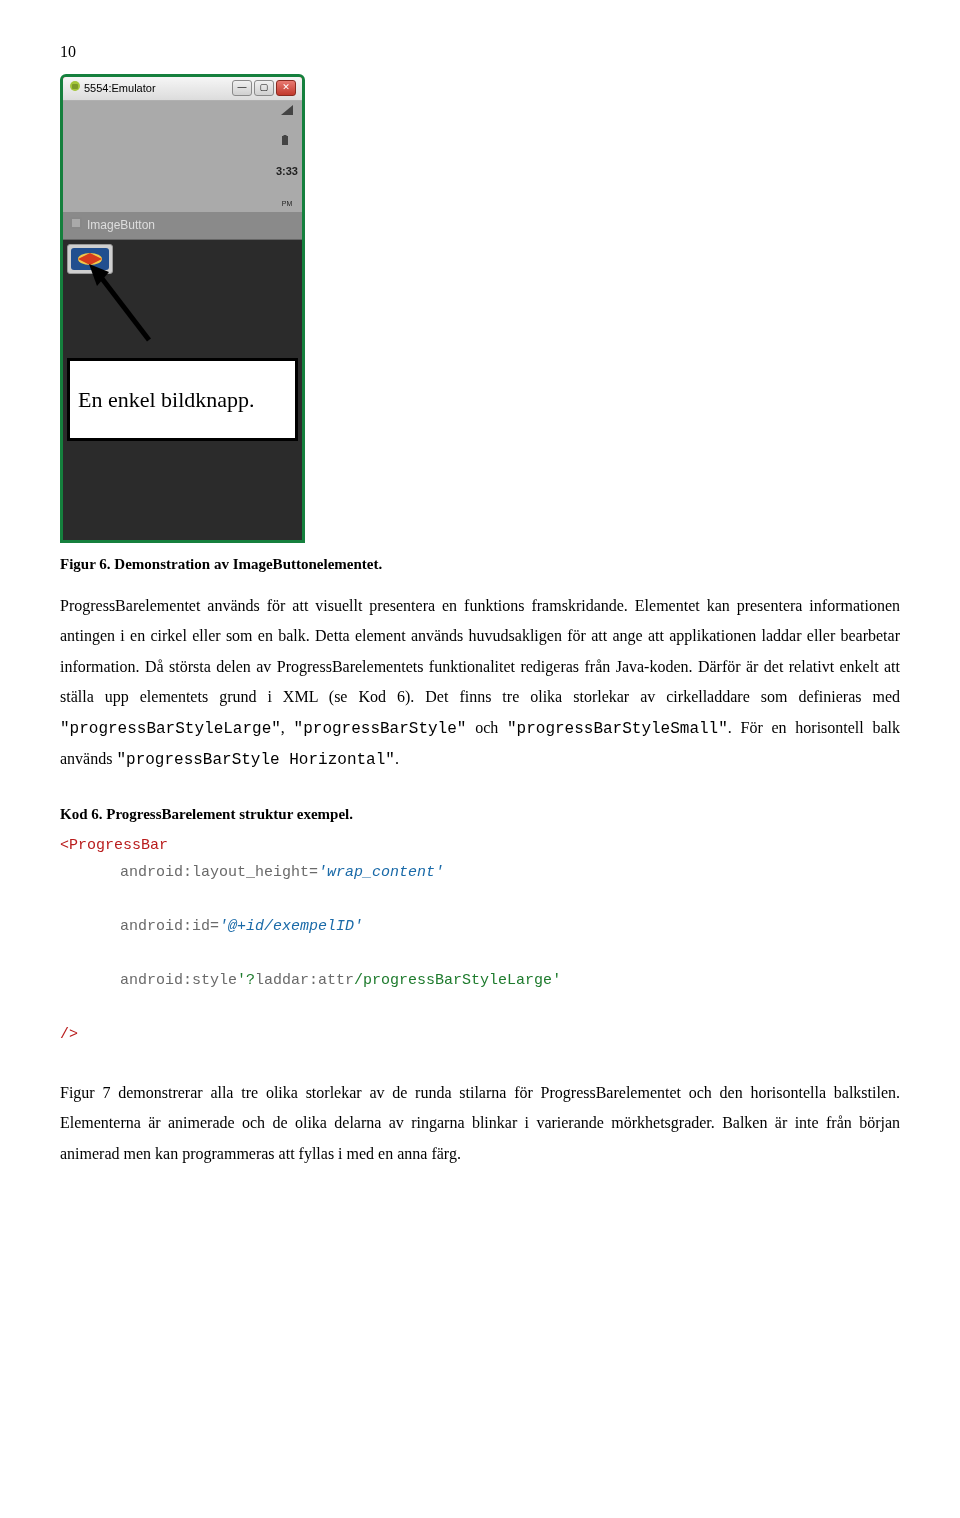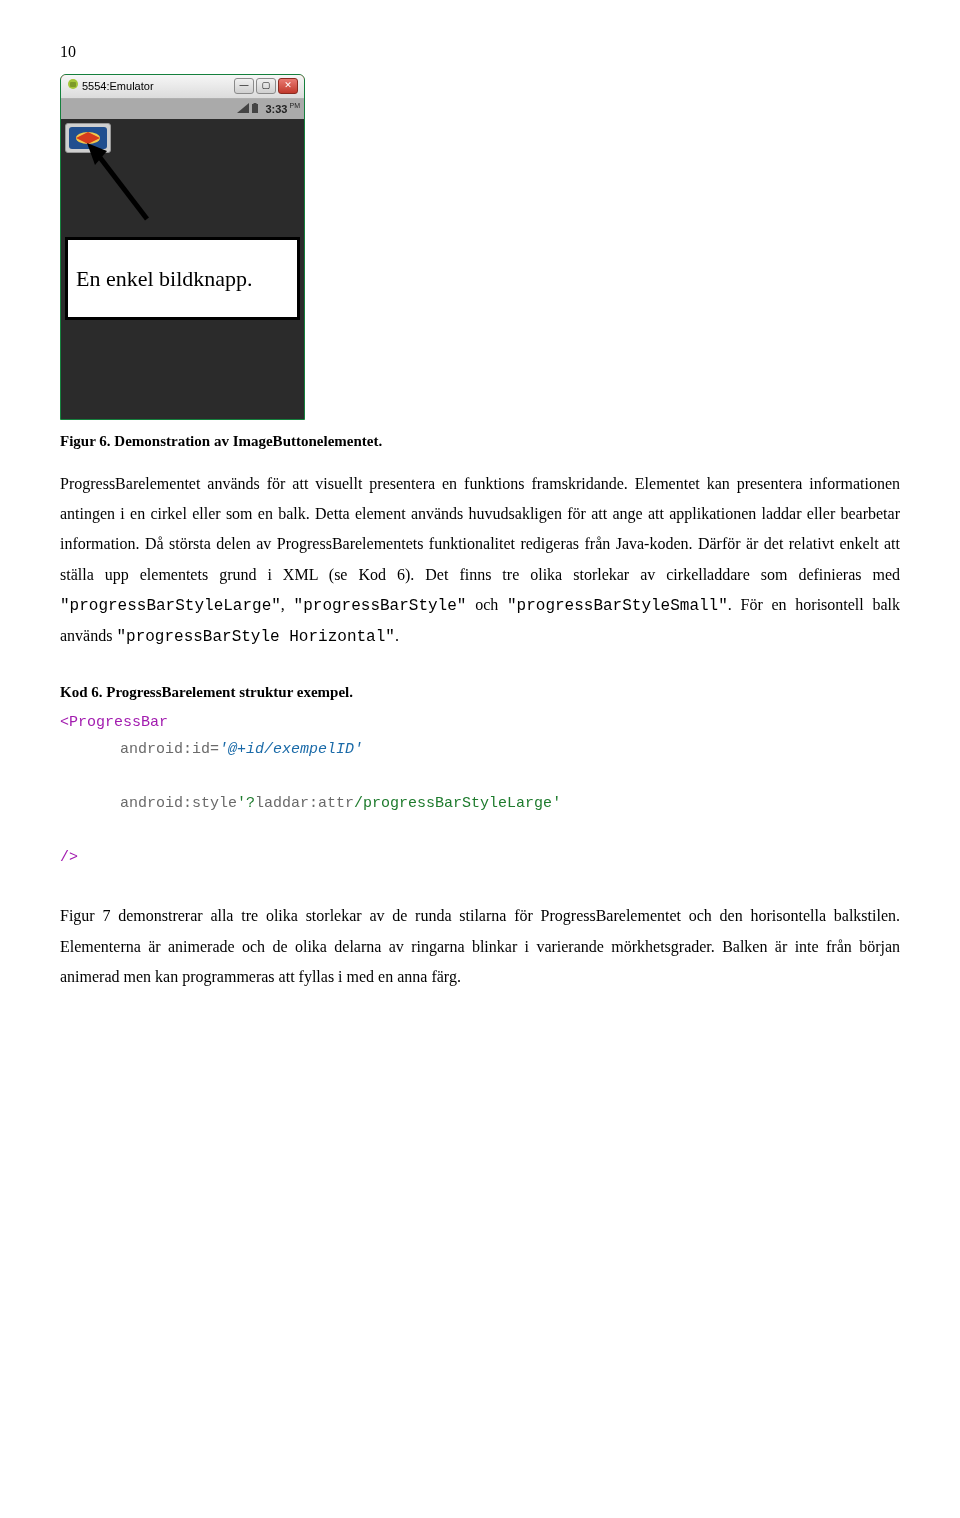--- a/index.html
+++ b/index.html
@@ -15,21 +15,21 @@
   }
   .page-number {
     font-size: 16px;
     margin-bottom: 10px;
   }
   .emulator-figure {
     width: 245px;
     margin-bottom: 8px;
   }
   .emu-window {
-    border: 1px solid #15803d;
+    border: 3px solid #15803d;
     border-radius: 6px 6px 0 0;
     overflow: hidden;
     background: #ef4444;
   }
   .emu-titlebar {
     display: flex;
     align-items: center;
     justify-content: space-between;
     padding: 3px 6px;
     background: linear-gradient(#f6f6f6, #dcdcdc);
@@ -60,21 +60,21 @@
   .android-status {
     display:flex;
     justify-content: space-between;
     align-items:center;
     background:#aaa;
     font-size:11px;
     padding:2px 4px;
     color:#222;
     font-family: Tahoma, sans-serif;
   }
-  .android-status .right { display:flex; gap:2px;}
+  .android-status .right { display:flex; align-items:center; gap:20px;flex-direction:column;}
   .status-icon { width:12px; height:10px; display:inline-block;}
   .android-header {
     display:flex;
     align-items:center;
     background:#8a8a8a;
     padding:4px 6px;
     font-size:12px;
     color:#ddd;
     font-family: Tahoma, sans-serif;
     border-bottom:1px solid #666;
@@ -126,21 +126,21 @@
     font-size: 15px;
     margin: 28px 0 6px 0;
   }
   .code-block {
     font-family: "Courier New", Courier, monospace;
     font-size: 15px;
     line-height: 1.8;
     white-space: pre;
   }
   .code-indent { padding-left: 60px; display:block;}
-  .c-tag { color: #a21caf; }
+  .c-tag { color: #b91c1c; }
   .c-attr { color: #6a6a6a; }
   .c-val-italic { color: #1a6aa8; font-style: italic; }
   .c-green { color: #1e7b2d; }
 </style>
 </head>
 <body>
 
 <div class="page-number">10</div>
 
 <div class="emulator-figure">
@@ -172,20 +172,29 @@
         <span class="status-icon">
           <svg width="8" height="10" viewBox="0 0 8 10">
               <rect x="1" y="1" width="6" height="9" fill="#444"></rect>
               <rect x="2.5" y="0" width="3" height="1.5" fill="#444"></rect>
             </svg>
         </span>
         <b>3:33</b>
         <span style="font-size:7px">PM</span>
       </span>
     </div>
+    <div class="android-header">
+      <span>
+        <svg width="14" height="14" viewBox="0 0 14 14">
+            <rect x="1" y="1" width="12" height="12" rx="2" fill="#888"></rect>
+            <rect x="3" y="3" width="8" height="8" fill="#aaa"></rect>
+          </svg>
+      </span>
+      <span style="margin-left:4px">ImageButton</span>
+    </div>
     <div class="android-body">
       <div class="image-btn-container">
         <div class="image-btn-inner">
           <svg width="30" height="16" viewBox="0 0 30 16">
               <ellipse cx="15" cy="8" rx="12" ry="6" fill="#f2c84b"></ellipse>
               <polygon points="3,8 15,2 27,8 15,14" fill="#d63b1d"></polygon>
             </svg>
         </div>
       </div>
       <svg class="arrow-svg" viewBox="0 0 80 85">
@@ -199,17 +208,18 @@
 
 <div class="caption">Figur 6. Demonstration av ImageButtonelementet.</div>
 
 <p class="para">
   <span>ProgressBarelementet används för att visuellt presentera en funktions framskridande. Elementet kan presentera informationen antingen i en cirkel eller som en balk. Detta element används huvudsakligen för att ange att applikationen laddar eller bearbetar information. Då största delen av ProgressBarelementets funktionalitet redigeras från Java-koden. Därför är det relativt enkelt att ställa upp elementets grund i XML (se Kod 6). Det finns tre olika storlekar av cirkelladdare som definieras med </span><span class="mono">"progressBarStyleLarge"</span><span>, </span><span class="mono">"progressBarStyle"</span><span> och </span><span class="mono">"progressBarStyleSmall"</span><span>. För en horisontell balk används </span><span class="mono">"progressBarStyle Horizontal"</span><span>.</span>
 </p>
 
 <div class="code-heading">Kod 6. ProgressBarelement struktur exempel.</div>
 
 <div class="code-block"><span class="c-tag">&lt;ProgressBar</span>
+<span class="code-indent"><span class="c-attr">android:layout_height=</span><span class="c-val-italic">'wrap_content'</span></span>
 <span class="code-indent"><span class="c-attr">android:id=</span><span class="c-val-italic">'@+id/exempelID'</span></span>
 <span class="code-indent"><span class="c-attr">android:style</span><span class="c-green">'?</span><span class="c-attr">laddar:attr</span><span class="c-green">/</span><span class="c-green">progressBarStyleLarge</span><span class="c-green">'</span></span>
 <span class="c-tag">/&gt;</span></div>
 
 <p class="para" style="margin-top:30px">Figur 7 demonstrerar alla tre olika storlekar av de runda stilarna för ProgressBarelementet och den horisontella balkstilen. Elementerna är animerade och de olika delarna av ringarna blinkar i varierande mörkhetsgrader. Balken är inte från början animerad men kan programmeras att fyllas i med en anna färg.</p>
 
 </body></html>

